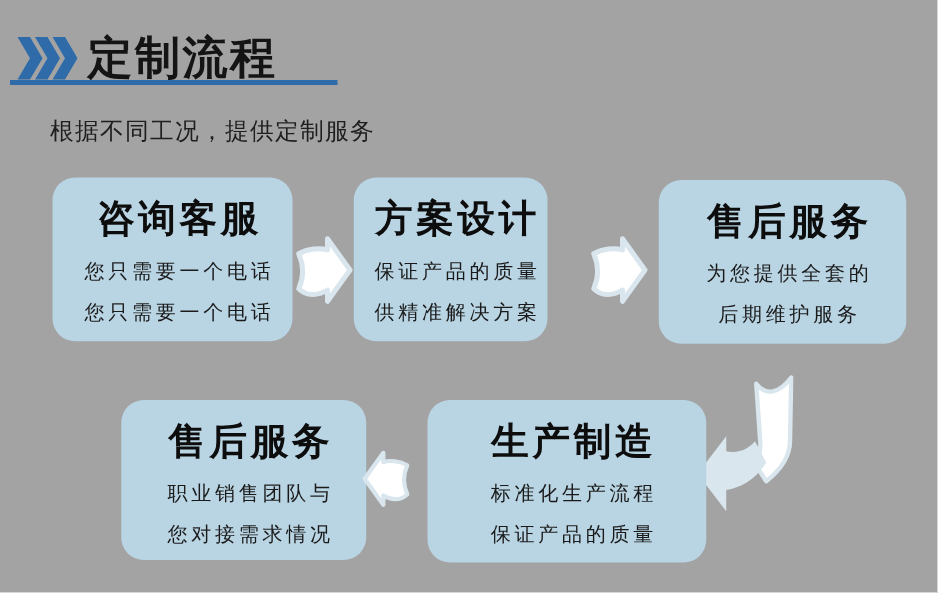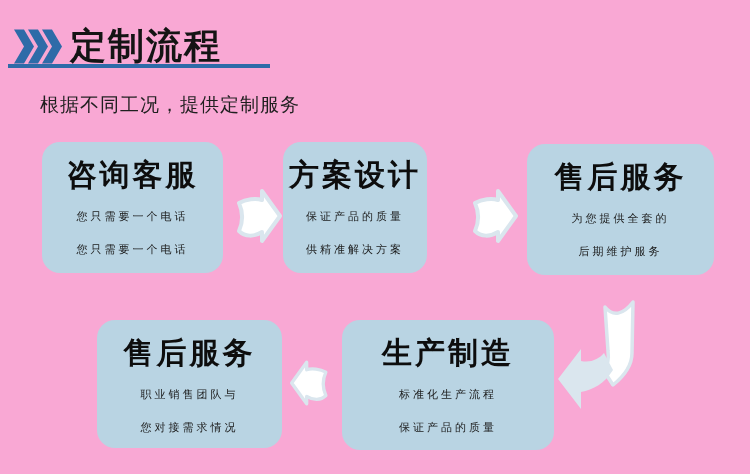--- a/index.html
+++ b/index.html
@@ -1,40 +1,40 @@
 <!DOCTYPE html>
 <html><head>
 <meta charset="utf-8">
 <style>
   html,body{margin:0;padding:0;background:#fff;}
   .canvas{
-    position:relative;width:750px;height:474px;background:#f9a8d4;
+    position:relative;width:750px;height:474px;background:#a3a3a3;
     overflow:hidden;font-family:"Liberation Sans",sans-serif;
   }
   
   .chevrons{position:absolute;left:12px;top:29px;width:50px;height:35px;}
   .page-title{
     position:absolute;left:70px;top:22px;font-size:36px;font-weight:bold;
     color:#141414;letter-spacing:2px;font-family:"Liberation Sans",sans-serif;
   }
   .title-underline{position:absolute;left:8px;top:64px;width:262px;height:4px;background:#2E6BA8;}
   .subtitle{
     position:absolute;left:40px;top:92px;font-size:19px;color:#1f1f1f;
     letter-spacing:1px;font-family:"Liberation Sans",sans-serif;text-align:right;
   }
   
   .box{
-    position:absolute;background:#B9D4E3;border-radius:18px;text-align:center;color:#111;
+    position:absolute;background:#B9D4E3;border-radius:18px;text-align:center;color:#111;padding-left:11px;
   }
   .box-title{
     margin-top:13px;font-size:30px;font-weight:bold;letter-spacing:3px;color:#0d0d0d;
     font-family:"Liberation Sans",sans-serif;
   }
   .box-body{
-    margin-top:4px;font-size:11px;line-height:33px;letter-spacing:3px;color:#1a1a1a;
+    margin-top:4px;font-size:16px;line-height:33px;letter-spacing:3px;color:#1a1a1a;
     font-family:"DejaVu Serif","Liberation Serif",serif;
   }
   .box1{left:42px;top:142px;width:181px;height:131px;}
   .box2{left:283px;top:142px;width:144px;height:131px;}
   .box3{left:527px;top:144px;width:187px;height:131px;}
   .box4{left:97px;top:320px;width:185px;height:128px;}
   .box5{left:342px;top:320px;width:212px;height:130px;}
   
   .arr{position:absolute;}
   .arrow-r1{left:232px;top:186px;width:52px;height:60px;}

